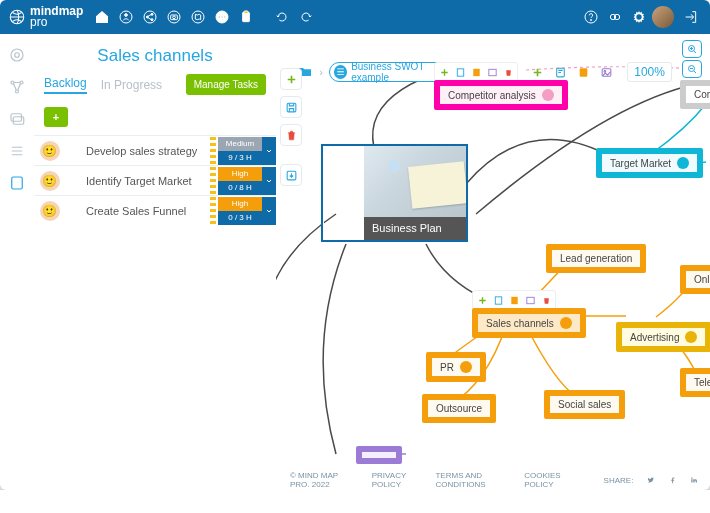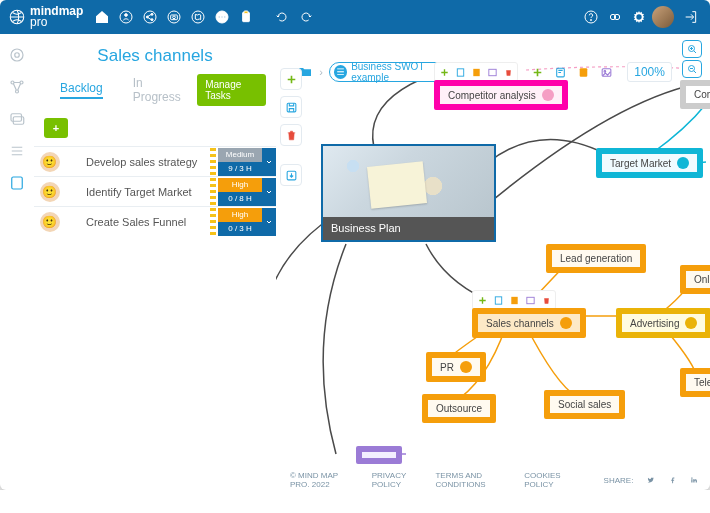--- a/index.html
+++ b/index.html
@@ -51,21 +51,21 @@
   .lr-ico.active { color: #27a6e0; }
   .lr-ico svg { width: 100%; height: 100%; fill: none; stroke: currentColor; stroke-width: 1.6; }
 
   
   .sidebar {
     position: absolute; left: 34px; top: 34px; bottom: 20px; width: 242px;
     background: #fff;
   }
   .side-title { text-align: center; color: #27a6e0; font-size: 17px; font-weight: 300; padding: 12px 0 8px; }
   .side-tabs { display: flex; align-items: center; gap: 14px; padding: 0 10px 8px; }
-  .side-tab { color: #b7c0c8; font-size: 12px; cursor: pointer; margin-left: 16px; }
+  .side-tab { color: #b7c0c8; font-size: 12px; cursor: pointer; }
   .side-tab.active { color: #27a6e0; border-bottom: 2px solid #27a6e0; padding-bottom: 2px; }
   .manage-btn {
     margin-left: auto; background: #78c000; color: #fff; font-size: 10px;
     padding: 5px 8px; border-radius: 3px; cursor: pointer;
   }
   .add-btn {
     width: 24px; height: 20px; margin: 4px 0 8px 10px; background: #78c000;
     border-radius: 3px; display: flex; align-items: center; justify-content: center;
     color: #fff; cursor: pointer; font-weight: bold;
   }
@@ -146,21 +146,21 @@
   .node-toolbar {
     position: absolute; display: flex; gap: 2px; background: #fff; padding: 2px;
     border: 1px solid #eee; border-radius: 3px;
   }
   .nt { width: 14px; height: 14px; display: flex; align-items: center; justify-content: center; cursor: pointer; }
   .nt svg { width: 11px; height: 11px; }
 
   
   .photo-node {
     position: absolute; border: 2px solid #0f6aa8; box-shadow: 0 0 0 1px #fff inset;
-    width: 175px; height: 98px; overflow: hidden; cursor: pointer;
+    width: 147px; height: 98px; overflow: hidden; cursor: pointer; padding-left: 41px;
   }
   .photo-img {
     width: 100%; height: 75%;
     background:
       radial-gradient(20px 20px at 30px 20px, #c7dff2 30%, transparent 31%),
       radial-gradient(30px 30px at 110px 40px, #e8e0c8 30%, transparent 31%),
       linear-gradient(135deg,#dfe9f0,#cbd7df 40%, #b9c6ce);
     position: relative;
   }
   .photo-img::after {
@@ -567,21 +567,21 @@
           <svg viewBox="0 0 24 24" fill="#e74c3c">
             <path d="M7 7h10l-1 12H8z"></path>
           </svg>
         </div>
     </div>
     <div class="node orange" style="top:274px; left:196px; background:#fde9c6">
       <span>Sales channels</span>
         <span class="badge"></span>
     </div>
 
-    <div class="node yellow" style="top:274px; left:340px">
+    <div class="node yellow" style="top:288px; left:340px">
       <span>Advertising</span>
         <span class="badge" style="background:#eab308"></span>
     </div>
     <div class="node orange" style="top:231px; left:404px">
         <span>Online</span>
       </div>
     <div class="node orange" style="top:334px; left:404px">
         <span>Television</span>
       </div>
 

